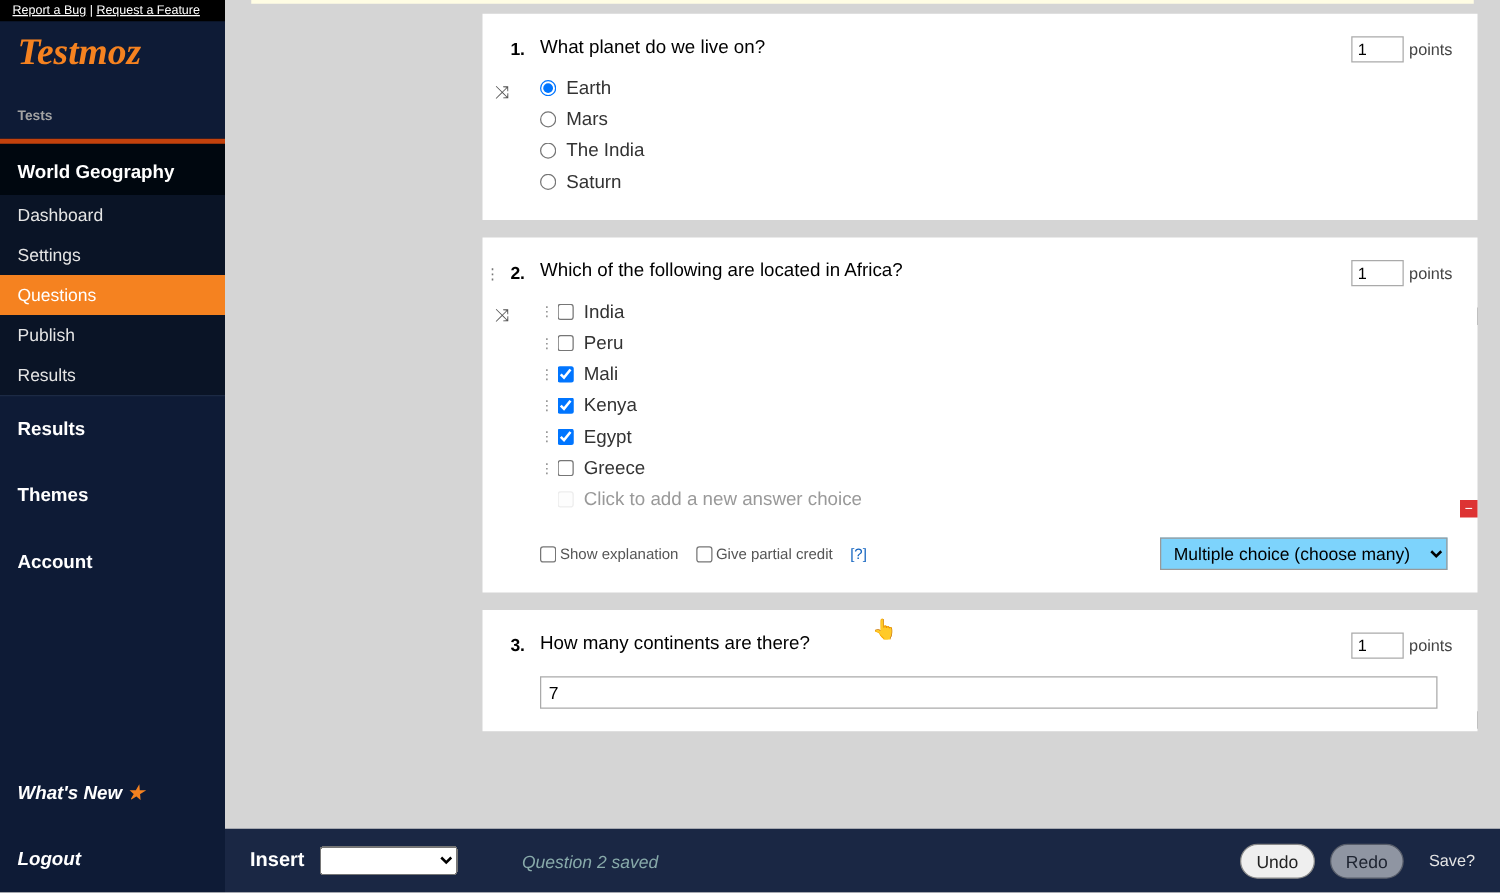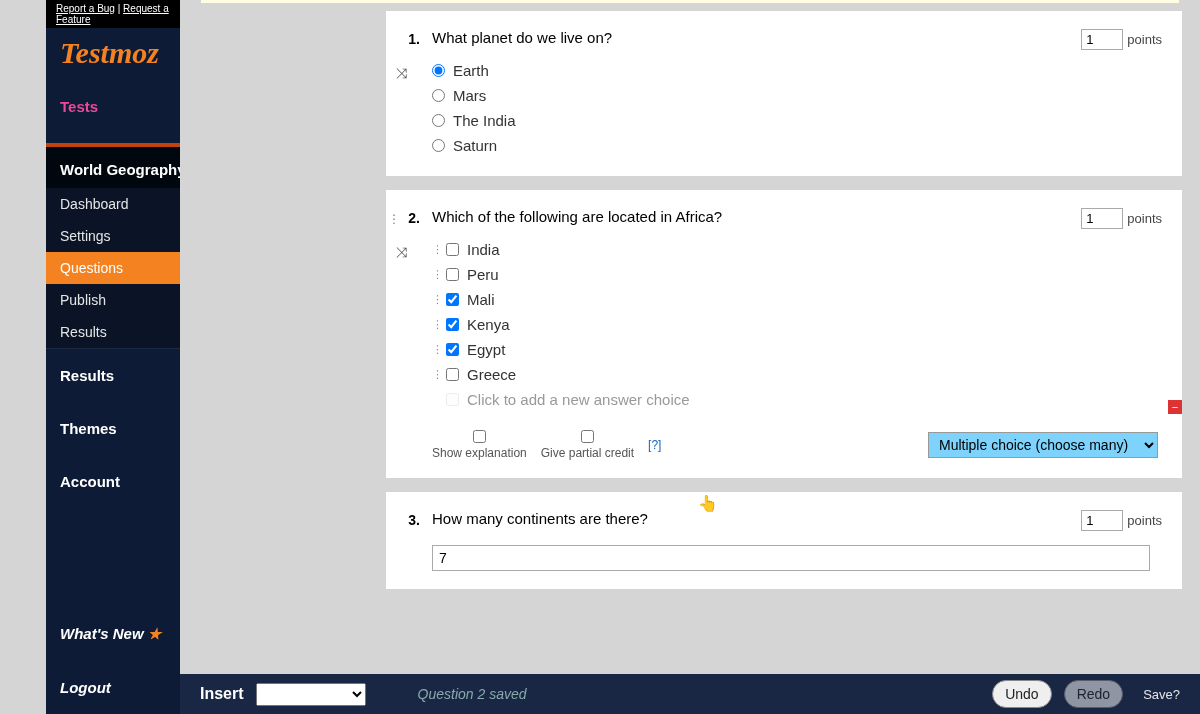--- a/index.html
+++ b/index.html
@@ -1,22 +1,22 @@
 <!DOCTYPE html>
 <html><head>
 <meta charset="utf-8">
 <style>
   * { box-sizing: border-box; margin: 0; padding: 0; }
   body { font-family: "Segoe UI", Arial, sans-serif; font-size: 14px; background: #d5d5d5; width: 1200px; height: 714px; overflow: hidden; position: relative; }
   
-  .sidebar { position: absolute; left: 0; top: 0; width: 156px; height: 714px; background: #0e1b36; color: #fff; margin-left: 46px; }
+  .sidebar { position: absolute; left: 0; top: 0; width: 180px; height: 714px; background: #0e1b36; color: #fff; }
   .top-links { font-size: 10px; padding: 3px 10px; background: #000; }
   .top-links a { color: #fff; text-decoration: underline; cursor: pointer; }
   .logo { font-family: "Comic Sans MS", cursive; font-size: 30px; font-weight: bold; font-style: italic; color: #f58220; padding: 8px 14px 14px; }
-  .nav-section-label { padding: 14px 14px 28px; font-size: 15px; color: #ec4899; font-weight: 600; }
+  .nav-section-label { padding: 14px 14px 12px; font-size: 11px; color: #a3a3a3; font-weight: 600; }
   .nav-test-title { padding: 14px 14px 10px; font-size: 15px; font-weight: 700; background: #00070f; border-top: 4px solid #c2410c; }
   .subnav { background: #0a1426; }
   .subnav .item { padding: 8px 14px; font-size: 14px; color: #e5e5e5; cursor: pointer; }
   .subnav .item.active { background: #f58220; color: #fff; position: relative; }
   .subnav .item.active::after { content: ""; position: absolute; right: -10px; top: 50%; margin-top: -10px; border: 10px solid transparent; border-left-color: #f58220; border-right: 0; }
   .nav-item { padding: 18px 14px; font-size: 15px; cursor: pointer; color: #fff; font-weight: 600; }
   .nav-group-divider { border-top: 1px solid #1c2a44; }
   .nav-bottom { position: absolute; bottom: 0; width: 100%; font-style: italic; }
   .star { color: #f58220; }
   
@@ -38,30 +38,30 @@
   .ans-drag.hidden { visibility: hidden; }
   .ans-row input[type=radio], .ans-row input[type=checkbox] { margin: 0; }
   .ans-placeholder { color: #999; }
   .ans-add-checkbox { opacity: 0.4; }
   
   .points-box { position: absolute; right: 20px; top: 18px; display: flex; align-items: center; gap: 4px; font-size: 13px; color: #444; }
   .points-box input { width: 42px; border: 1px solid #aaa; padding: 2px 4px; font-size: 13px; }
   
   .card-footer { display: flex; justify-content: space-between; align-items: center; margin-top: 18px; padding-left: 8px; }
   .footer-left { display: flex; gap: 14px; align-items: center; font-size: 12px; color: #555; }
-  .footer-left label { display: flex; align-items: center; gap: 3px; cursor: pointer; flex-direction: column; }
+  .footer-left label { display: flex; align-items: center; gap: 3px; cursor: pointer; }
   .help-link { color: #1565c0; cursor: pointer; }
   .qtype-select { border: 1px solid #999; padding: 3px 6px; font-size: 14px; background: #7dd3fc; min-width: 230px; }
   
   .gap-btn { position: absolute; right: 18px; width: 14px; height: 14px; background: #333; color: #fff; font-size: 11px; line-height: 14px; text-align: center; cursor: pointer; }
   .del-btn { position: absolute; right: 18px; width: 14px; height: 14px; background: #d33; color: #fff; font-size: 11px; line-height: 14px; text-align: center; cursor: pointer; }
   
   .fillin { border: 1px solid #aaa; width: 100%; padding: 4px 6px; font-size: 14px; margin-top: 6px; margin-left: 8px; width: calc(100% - 16px); }
   
-  .action-bar { position: absolute; left: 180px; right: 0; bottom: 0; height: 40px; background: #1a2744; color: #fff; display: flex; align-items: center; padding: 0 20px; gap: 12px; }
+  .action-bar { position: absolute; left: 180px; right: 0; bottom: 0; height: 51px; background: #1a2744; color: #fff; display: flex; align-items: center; padding: 0 20px; gap: 12px; }
   .action-bar .insert-label { font-weight: 700; font-size: 16px; }
   .action-bar select { padding: 2px 4px; min-width: 110px; }
   .status-msg { color: #8aa; font-size: 14px; font-style: italic; margin-left: 40px; flex: 1; }
   .btn-light { background: #efefef; color: #222; border: 1px solid #888; padding: 5px 12px; font-size: 14px; cursor: pointer; border-radius: 14px; }
   .btn-disabled { opacity: 0.55; }
   .save-link { color: #e5e5e5; font-size: 13px; cursor: pointer; margin-left: 8px; }
   
   .cursor-hand { position: absolute; pointer-events: none; font-size: 16px; }
 </style>
 </head>

